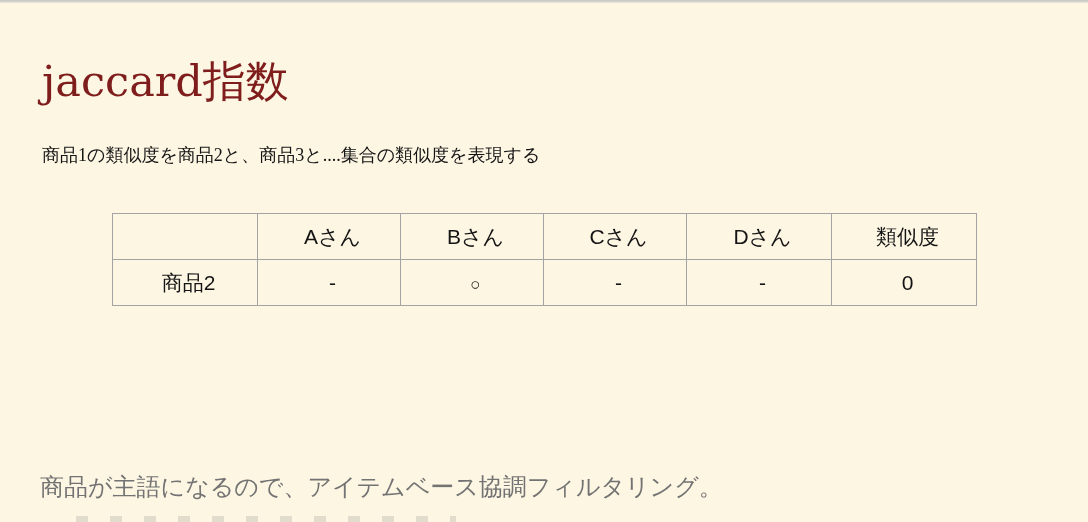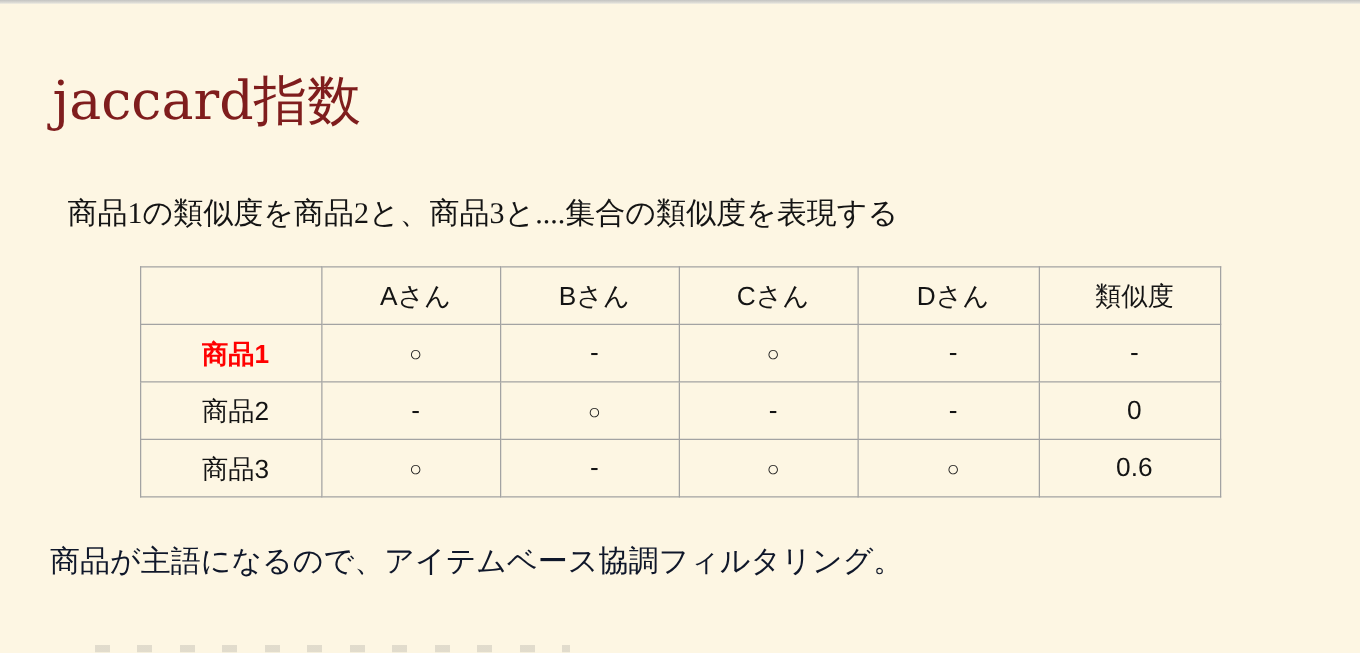--- a/index.html
+++ b/index.html
@@ -31,23 +31,23 @@
     font-weight: normal;
     font-size: 43px;
     line-height: 1.2;
     color: #7f1d1d;
     white-space: nowrap;
   }
   .intro {
     position: absolute;
     left: 42px;
     top: 143px;
-    margin: 12px;
+    margin: 0;
     font-family: "Liberation Serif", "DejaVu Serif", serif;
-    font-size: 24px;
+    font-size: 18px;
     line-height: 1.35;
     color: #141414;
     white-space: nowrap;
   }
   .sim-table {
     position: absolute;
     left: 112px;
     top: 213px;
     width: 864px;
     border-collapse: collapse;
@@ -69,25 +69,25 @@
   .sim-table tr.highlight th {
     color: #FF0000;
     font-weight: bold;
   }
   .sim-table td .maru {
     font-size: 17px;
   }
   .footer-note {
     position: absolute;
     left: 40px;
-    top: 433px;
+    top: 471px;
     margin: 0;
     font-family: "Liberation Sans", sans-serif;
     font-size: 24px;
-    color: #0f172a;
+    color: #737373;
     white-space: nowrap;
   }
   .clipped-next-line {
     position: absolute;
     left: 76px;
     top: 516px;
     width: 380px;
     height: 6px;
     opacity: 0.35;
     background: repeating-linear-gradient(
@@ -119,42 +119,26 @@
     <tr>
         <th></th>
         <th>Aさん</th>
         <th>Bさん</th>
         <th>Cさん</th>
         <th>Dさん</th>
         <th>類似度</th>
       </tr>
   </thead>
   <tbody>
-      <tr class="highlight">
-        <th>商品1</th>
-        <td><span class="maru">○</span></td>
-        <td>-</td>
-        <td><span class="maru">○</span></td>
-        <td>-</td>
-        <td>-</td>
-      </tr>
       <tr>
         <th>商品2</th>
         <td>-</td>
         <td><span class="maru">○</span></td>
         <td>-</td>
         <td>-</td>
         <td>0</td>
-      </tr>
-      <tr>
-        <th>商品3</th>
-        <td><span class="maru">○</span></td>
-        <td>-</td>
-        <td><span class="maru">○</span></td>
-        <td><span class="maru">○</span></td>
-        <td>0.6</td>
       </tr>
     </tbody>
 </table>
 
 <p class="footer-note">商品が主語になるので、アイテムベース協調フィルタリング。</p>
 
 <div class="clipped-next-line"></div>
 
 </body></html>

